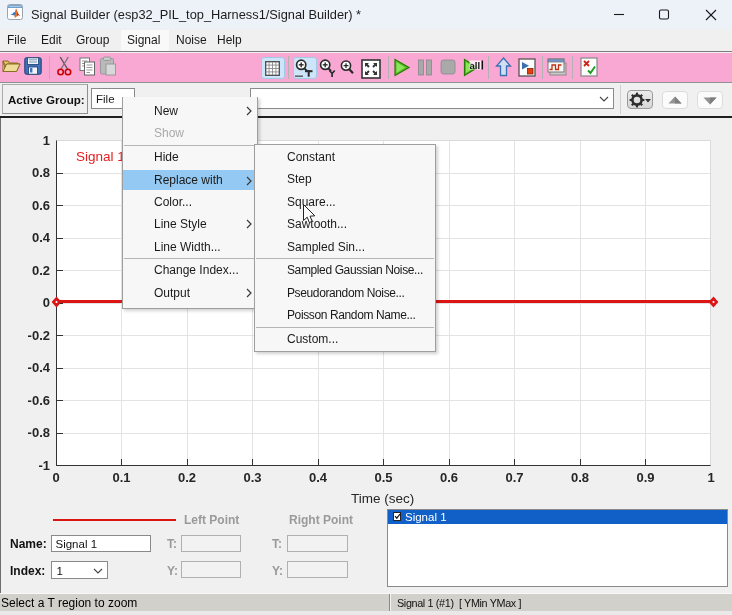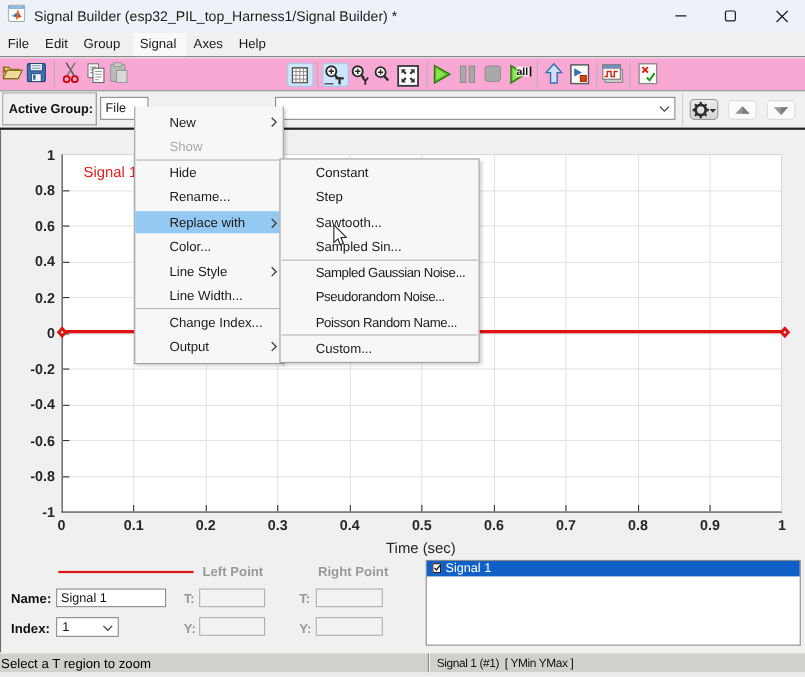--- a/index.html
+++ b/index.html
@@ -63,21 +63,21 @@
 <line x1="98" y1="10" x2="108" y2="20" stroke="#1a1a1a" stroke-width="1.1"></line>
 <line x1="108" y1="10" x2="98" y2="20" stroke="#1a1a1a" stroke-width="1.1"></line>
 </svg>
 
 <div class="abs menubar"></div>
 <div class="abs" style="left:121px; top:30px; width:48px; height:21px; background:#f9f9f9;"></div>
 <div class="mitem" style="left:7px; top:33px;">File</div>
 <div class="mitem" style="left:41px; top:33px;">Edit</div>
 <div class="mitem" style="left:76px; top:33px;">Group</div>
 <div class="mitem" style="left:127px; top:33px;">Signal</div>
-<div class="mitem" style="left:176px; top:33px;">Axes</div>
+<div class="mitem" style="left:176px; top:33px;">Noise</div>
 <div class="mitem" style="left:217px; top:33px;">Help</div>
 
 <div class="abs toolbar">
     <div class="tsep" style="left:48.5px"></div>
     <div class="tsep" style="left:287.5px"></div>
     <div class="tsep" style="left:388px"></div>
     <div class="tsep" style="left:487.5px"></div>
     <div class="tsep" style="left:541.5px"></div>
     <div class="tsep" style="left:572px"></div>
     <div class="tbtn-on" style="left:261px; top:3.5px; width:23.5px; height:22px;"></div>
@@ -375,23 +375,20 @@
     </div>
   <div class="mi dis">
       <span class="txt">Show</span>
     </div>
   <div class="msep">
       <div></div>
     </div>
   <div class="mi">
       <span class="txt">Hide</span>
     </div>
-  <div class="mi">
-      <span class="txt">Rename...</span>
-    </div>
   <div class="mi hl">
       <span class="txt">Replace with</span>
       <svg class="arr" width="6" height="12" viewBox="0 0 6 12">
         <polyline points="1,2 5,6 1,10" fill="none" stroke="#3a3a3a" stroke-width="1.2"></polyline>
       </svg>
     </div>
   <div class="mi">
       <span class="txt">Color...</span>
     </div>
   <div class="mi">
@@ -418,20 +415,23 @@
 </div>
 
 <div class="menu" style="left:253.5px; top:143.5px; width:182.5px; padding-top:1.5px; padding-bottom:1px;">
   <div class="mi mi2">
       <span class="txt">Constant</span>
     </div>
   <div class="mi mi2">
       <span class="txt">Step</span>
     </div>
   <div class="mi mi2">
+      <span class="txt">Square...</span>
+    </div>
+  <div class="mi mi2">
       <span class="txt">Sawtooth...</span>
     </div>
   <div class="mi mi2">
       <span class="txt">Sampled Sin...</span>
     </div>
   <div class="msep">
       <div></div>
     </div>
   <div class="mi mi2">
       <span class="txt tight">Sampled Gaussian Noise...</span>

